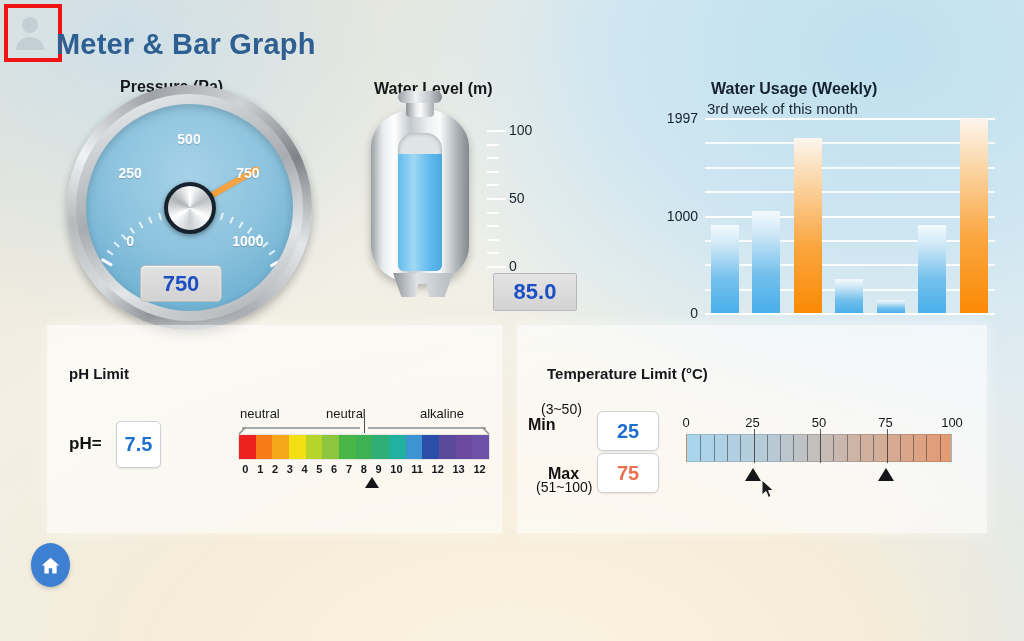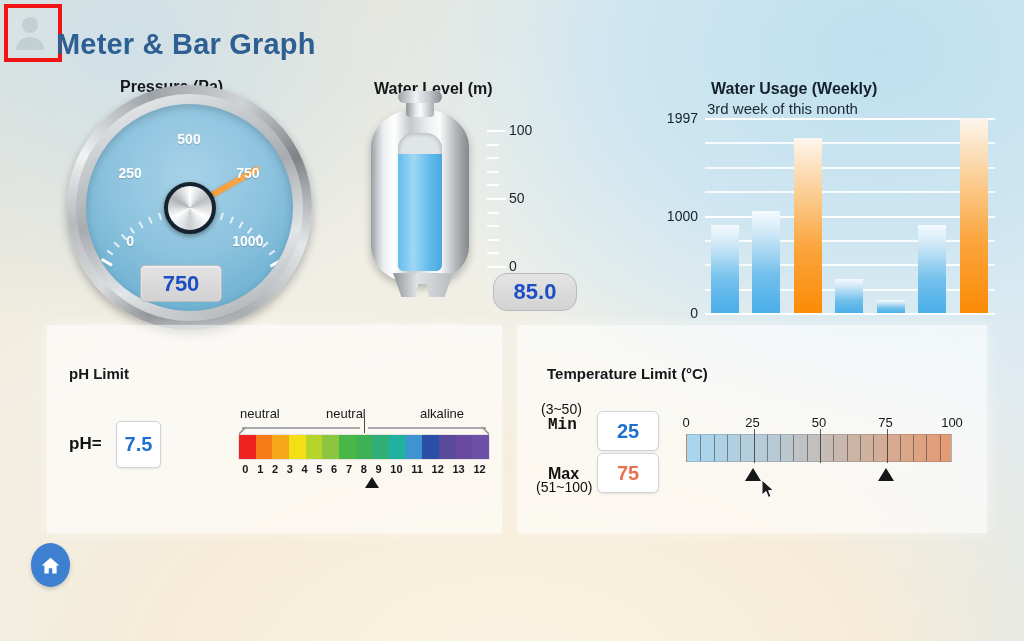--- a/index.html
+++ b/index.html
@@ -117,21 +117,21 @@
     clip-path: polygon(0 0, 100% 0, 86% 100%, 60% 100%, 56% 45%, 42% 45%, 38% 100%, 14% 100%);
   }
   .tank-scale { position: absolute; left: 487px; top: 130px; width: 56px; height: 140px; }
   .ts-tick { position: absolute; left: 0; height: 2px; background: #ffffff; }
   .ts-tick.maj { width: 19px; background: #ffffff; }
   .ts-tick.min { width: 12px; background: rgba(255,255,255,.9); }
   .ts-lab { position: absolute; left: 22px; font-size: 14px; color: #17232e;
             transform: translateY(-50%); }
   .tank-readout {
     position: absolute; left: 493px; top: 273px; width: 84px; height: 38px;
-    border-radius: 14px; background: linear-gradient(180deg,#e4e4e4,#d3d3d3);
+    border-radius: 2px; background: linear-gradient(180deg,#e4e4e4,#d3d3d3);
     border: 1px solid #b7babc; display: flex; align-items: center; justify-content: center;
     color: #1d4fc4; font-size: 22px; font-weight: bold;
   }
 
   
   .chart { position: absolute; left: 655px; top: 118px; width: 340px; height: 195px; }
   .chart-plot { position: absolute; left: 50px; right: 0; top: 0; bottom: 0; }
   .grid-line { position: absolute; left: 0; right: 0; height: 2px;
                background: rgba(255,255,255,.85); }
   .grid-line.major { background: #ffffff; }
@@ -438,21 +438,21 @@
       <span>12</span>
       <span>13</span>
       <span>12</span>
     </div>
   <div class="ph-marker" id="ph-marker" style="left: 134.4px;"></div>
 </div>
 
 <div class="panel panel-temp"></div>
 <div class="panel-title" style="left:547px; top:365px;">Temperature Limit (°C)</div>
 <div class="t-range" style="left:541px; top:401px;">(3~50)</div>
-<div class="t-word" style="left:548px; top:416px;font-family:Liberation Mono, monospace;">Min</div>
+<div class="t-word" style="left:528px; top:416px;">Min</div>
 <div class="t-box" id="t-min-box" style="left: 597px; top: 411px; color: rgb(29, 111, 208);">25</div>
 <div class="t-word" style="left:548px; top:465px;">Max</div>
 <div class="t-range" style="left:536px; top:479px;">(51~100)</div>
 <div class="t-box" id="t-max-box" style="left: 597px; top: 453px; color: rgb(232, 113, 79);">75</div>
 <div class="t-slider" id="t-slider">
     <div class="t-tick" style="left: 13.3px;"></div>
     <div class="t-tick" style="left: 26.6px;"></div>
     <div class="t-tick" style="left: 39.9px;"></div>
     <div class="t-tick" style="left: 53.2px;"></div>
     <div class="t-tick maj" style="left: 66.5px;"></div>

